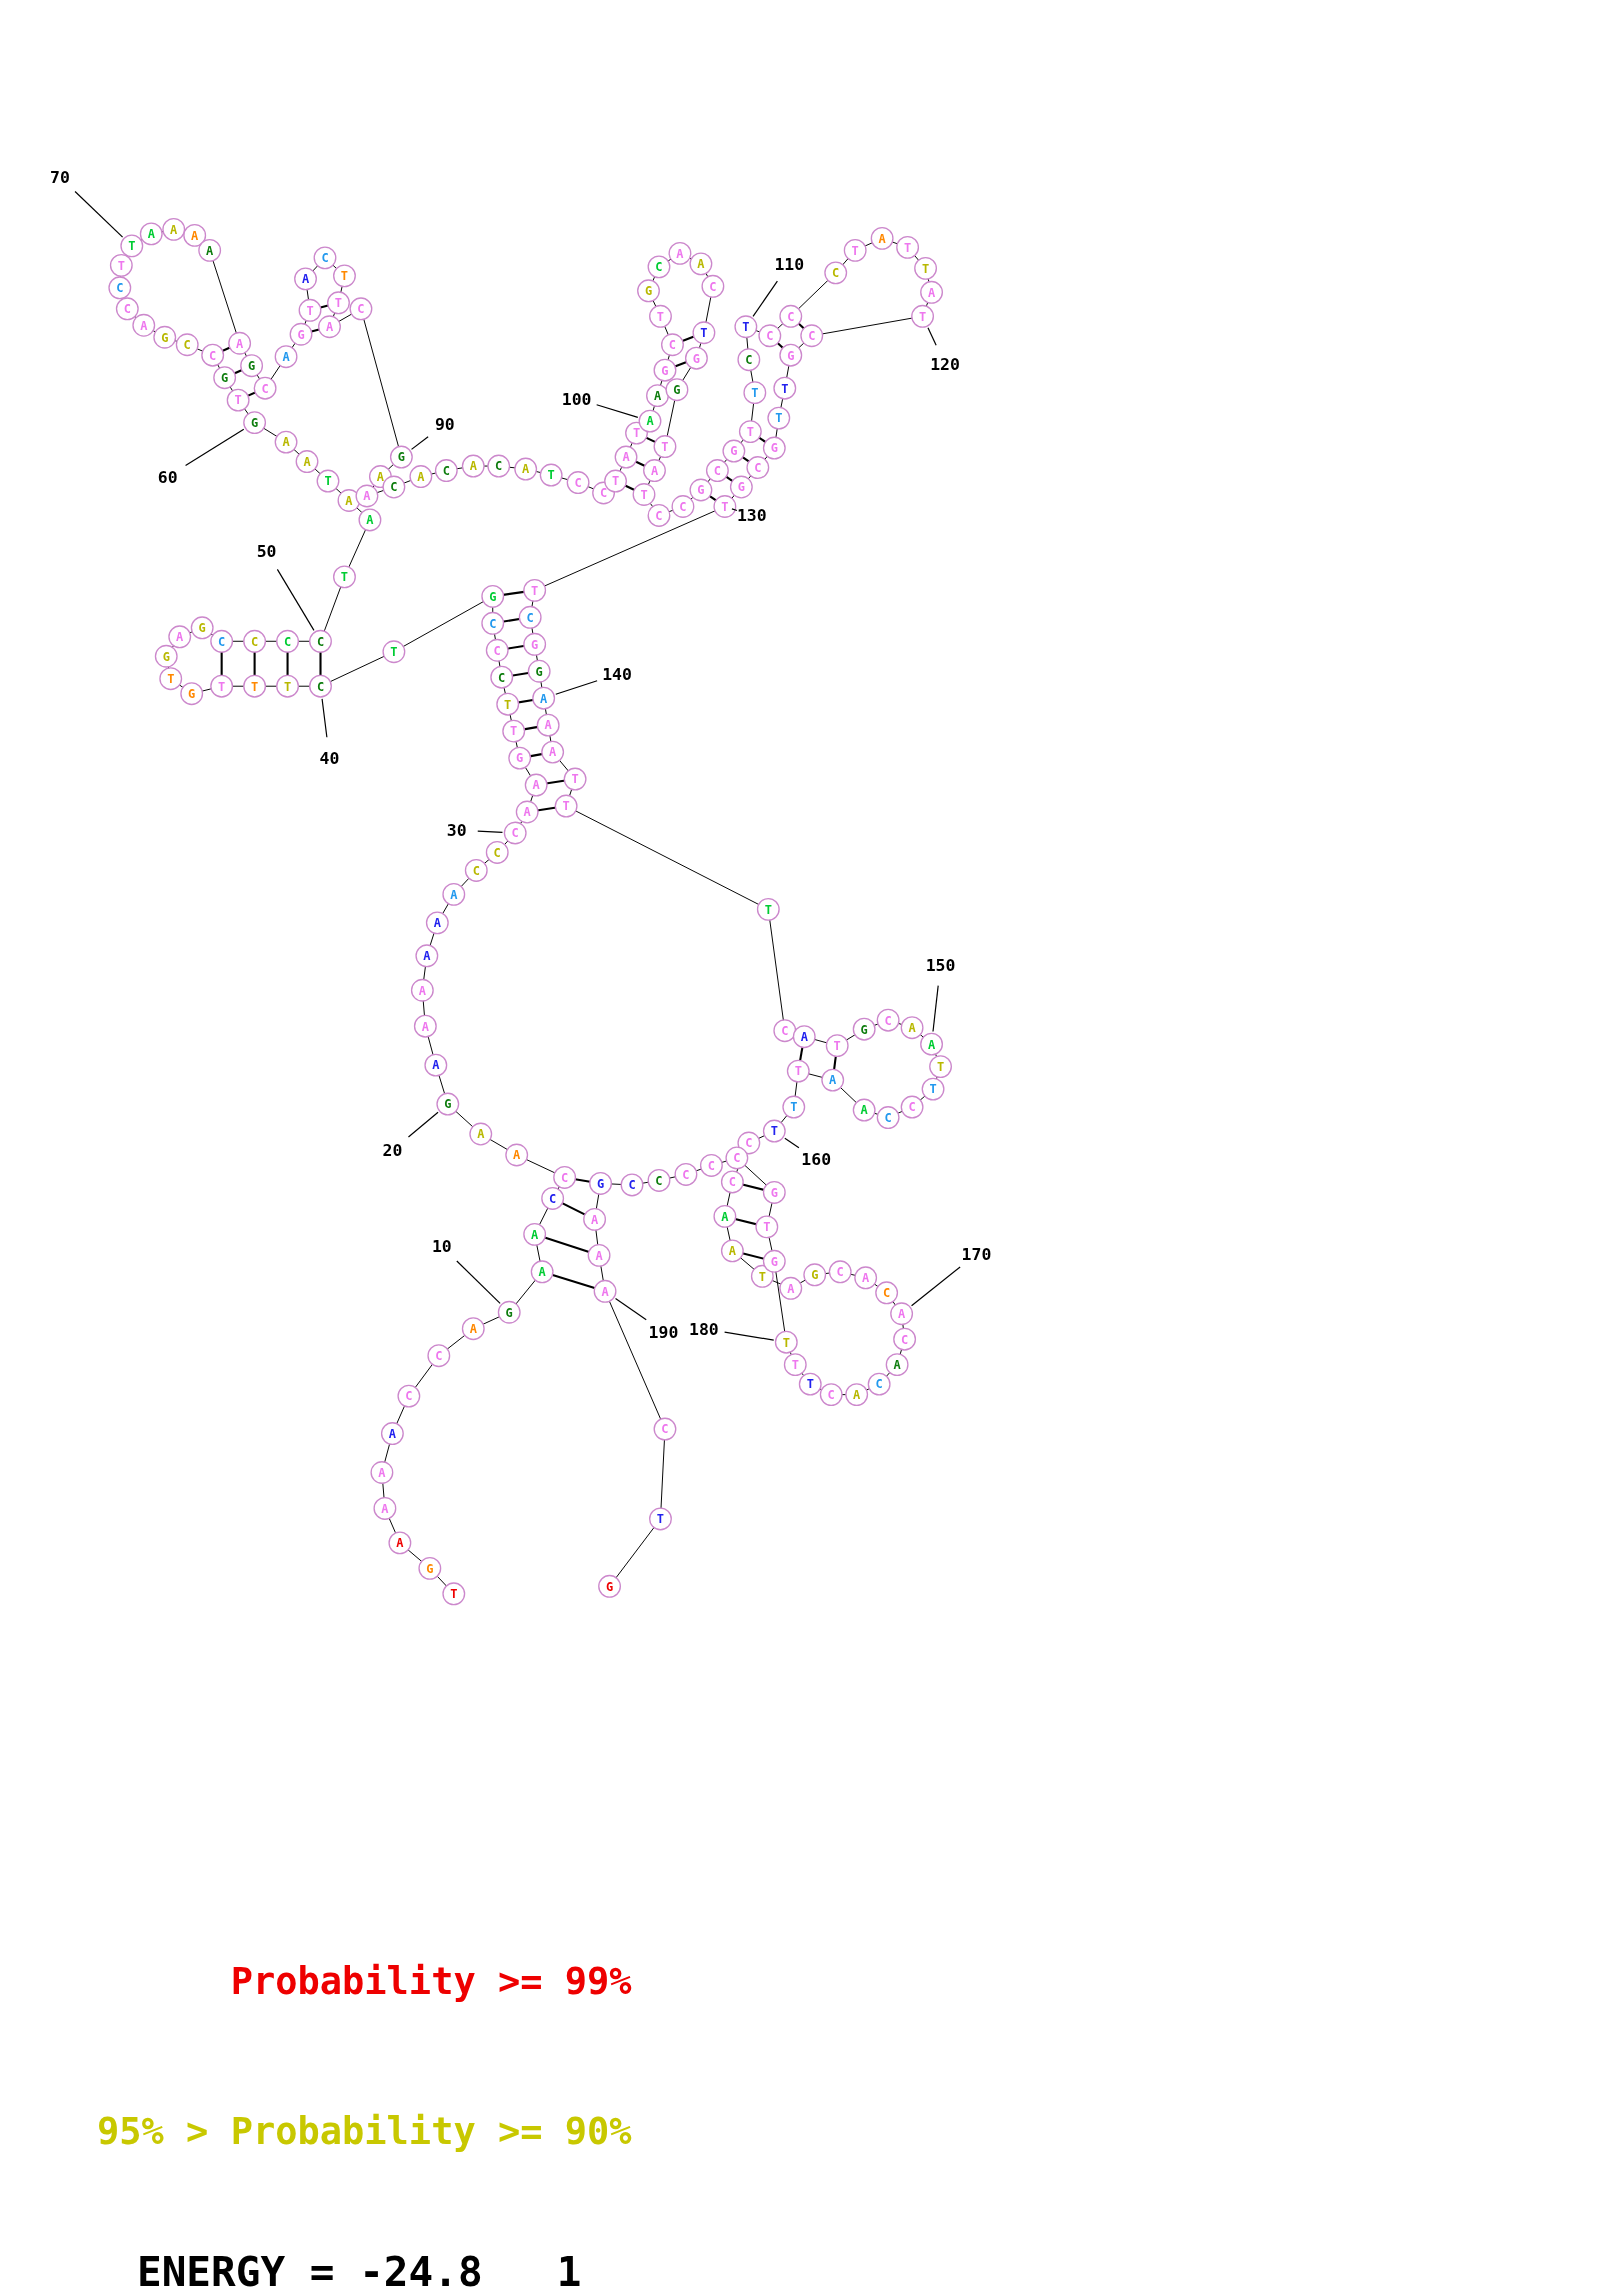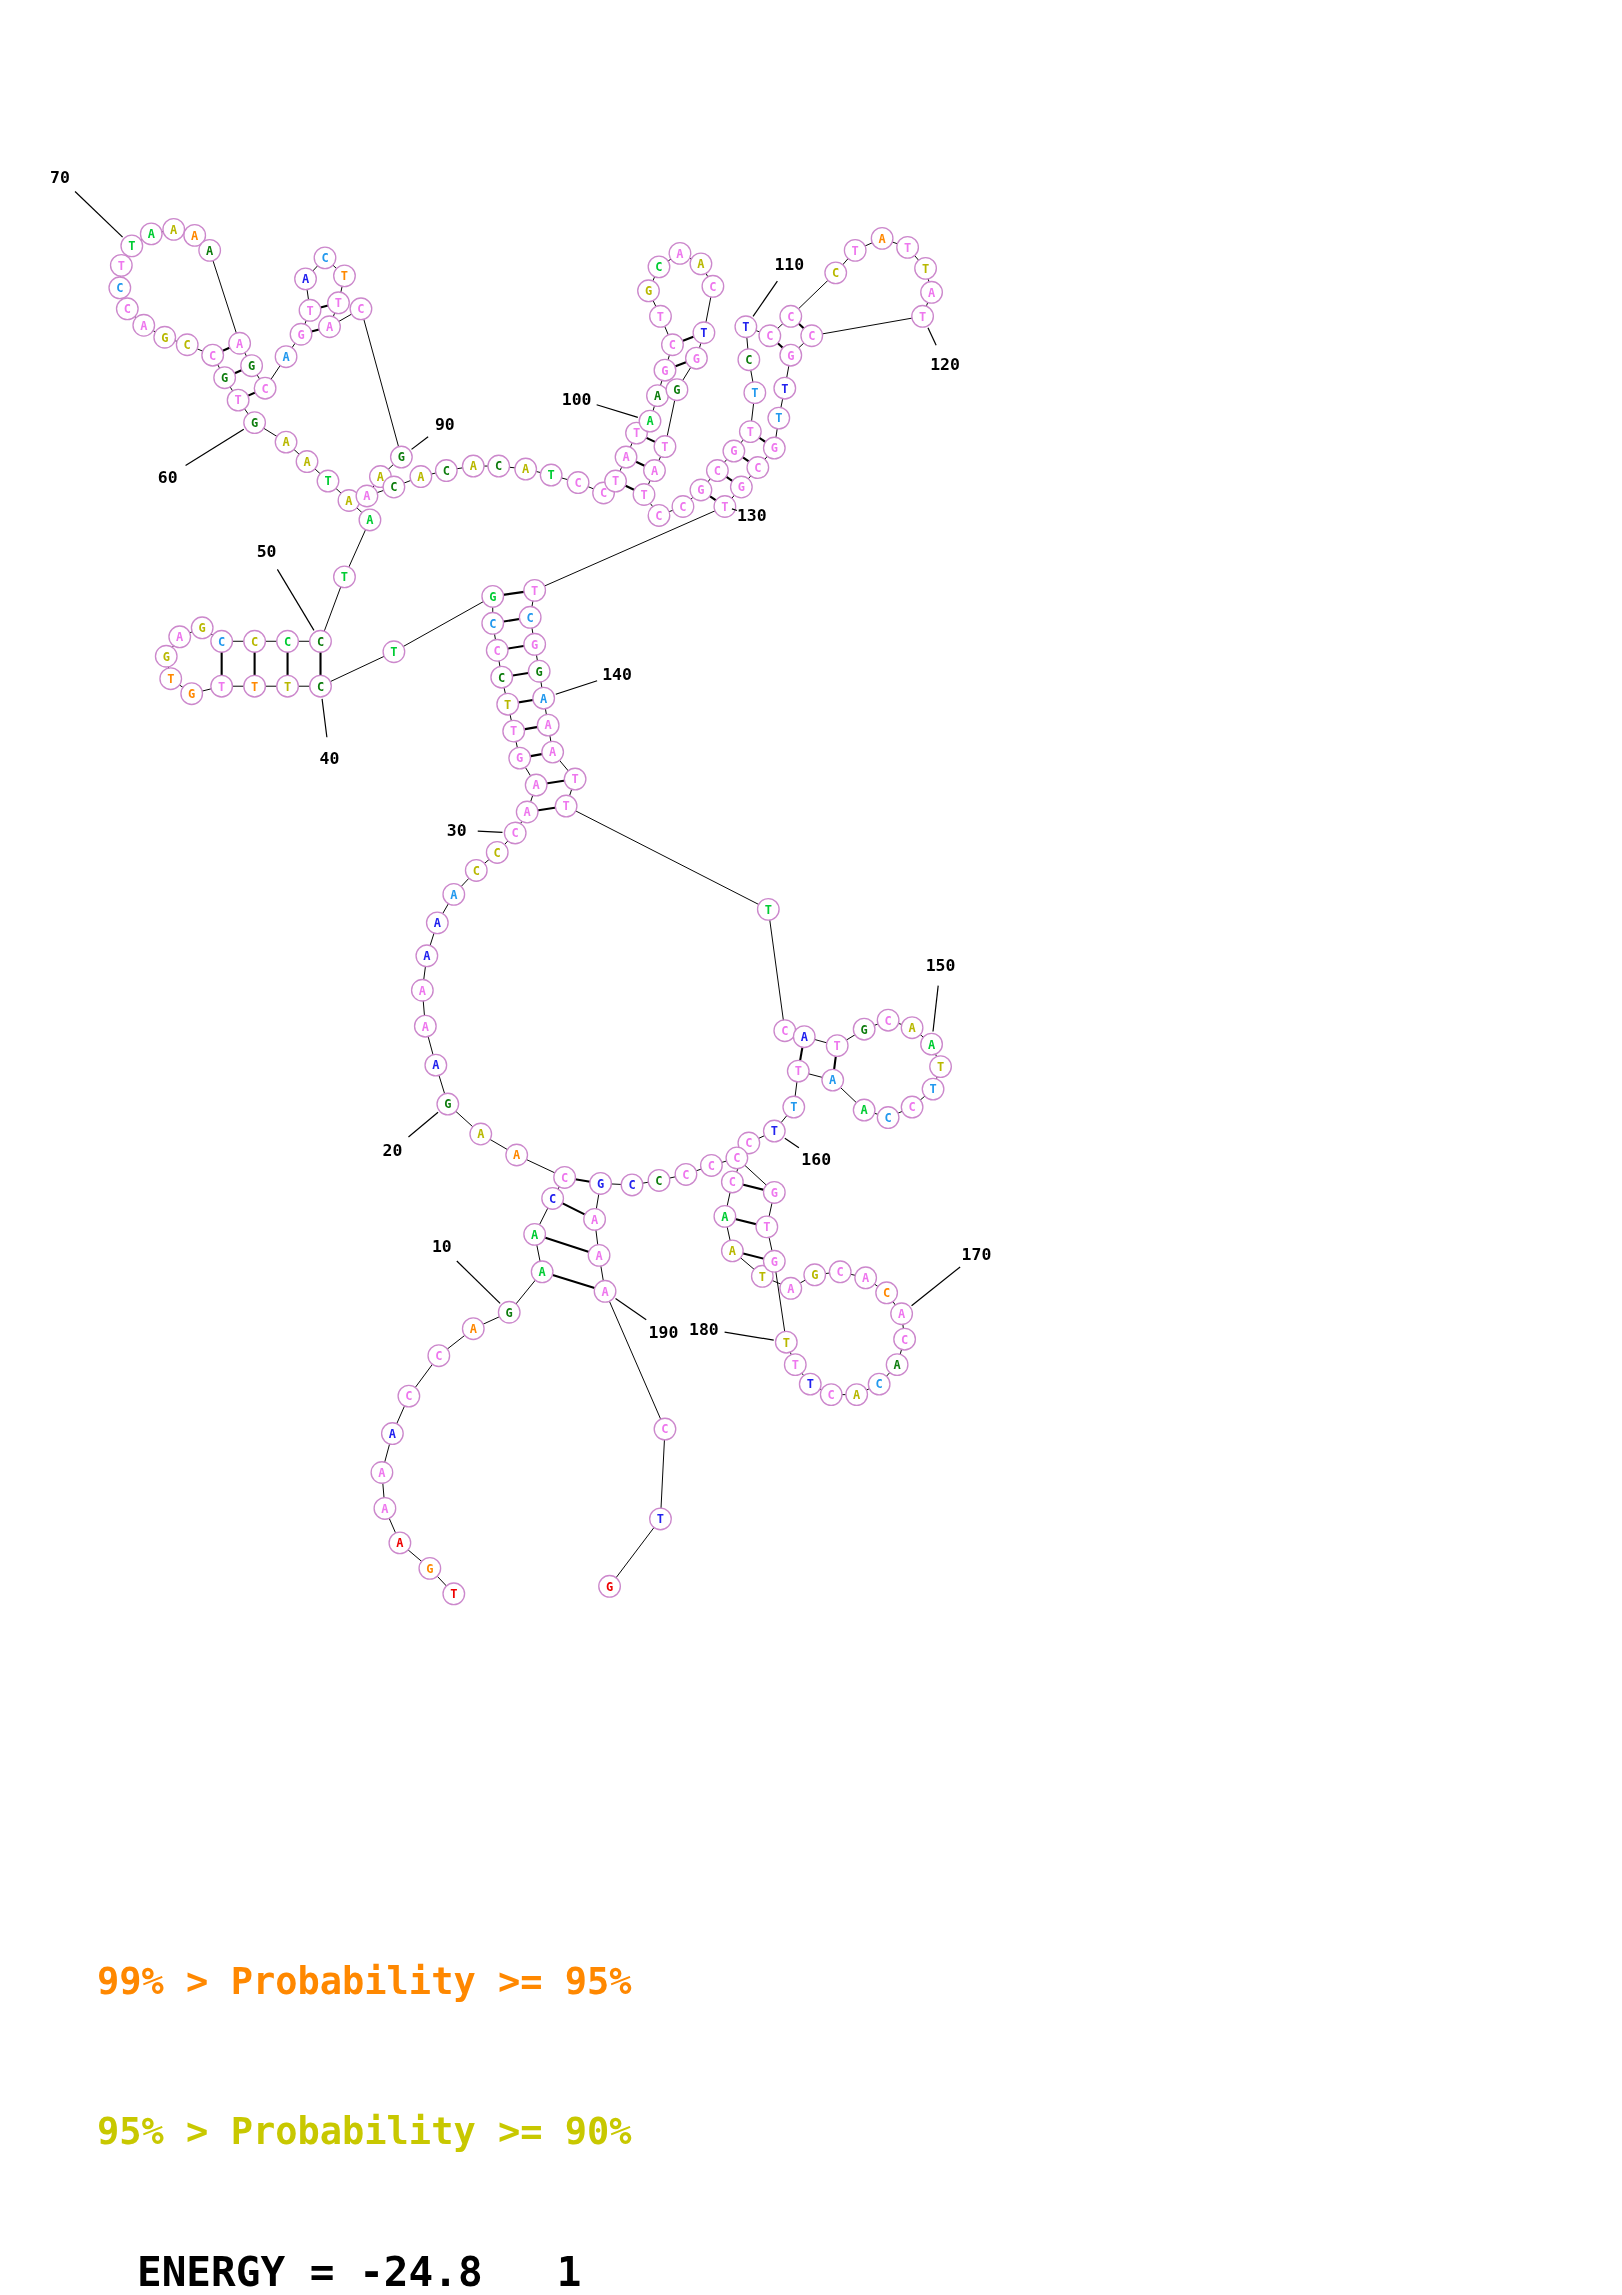--- a/index.html
+++ b/index.html
@@ -698,21 +698,21 @@
       <line x1="641.0678366677976" y1="845.7457306657619" x2="608.6373848802658" y2="871.6900920957873" stroke="#000" stroke-width="0.8"></line>
       <text x="652" y="841" text-anchor="middle" font-size="11" font-weight="bold" font-family="&quot;DejaVu Sans Mono&quot;, monospace" fill="#000">170</text>
       <line x1="483.8162441605685" y1="889.2608399535476" x2="516.6115660453692" y2="894.6273471710604" stroke="#000" stroke-width="0.8"></line>
       <text x="470" y="891" text-anchor="middle" font-size="11" font-weight="bold" font-family="&quot;DejaVu Sans Mono&quot;, monospace" fill="#000">180</text>
       <line x1="431.4893093169871" y1="881.0310602963757" x2="410.98863362897214" y2="866.8382848200577" stroke="#000" stroke-width="0.8"></line>
       <text x="443" y="893" text-anchor="middle" font-size="11" font-weight="bold" font-family="&quot;DejaVu Sans Mono&quot;, monospace" fill="#000">190</text>
     </g>
 </svg>
 
 <div class="legend">
-  <div class="legend-row" style="color: rgb(255, 136, 0);">99% &gt; Probability &gt;= 95%</div>
+  <div class="legend-row" style="color: rgb(238, 0, 0);">      Probability &gt;= 99%</div>
   <div class="legend-row" style="color: rgb(200, 200, 0);">95% &gt; Probability &gt;= 90%</div>
   
   
   
   
   
 </div>
 
 <div class="energy">ENERGY = -24.8   1</div>
 

